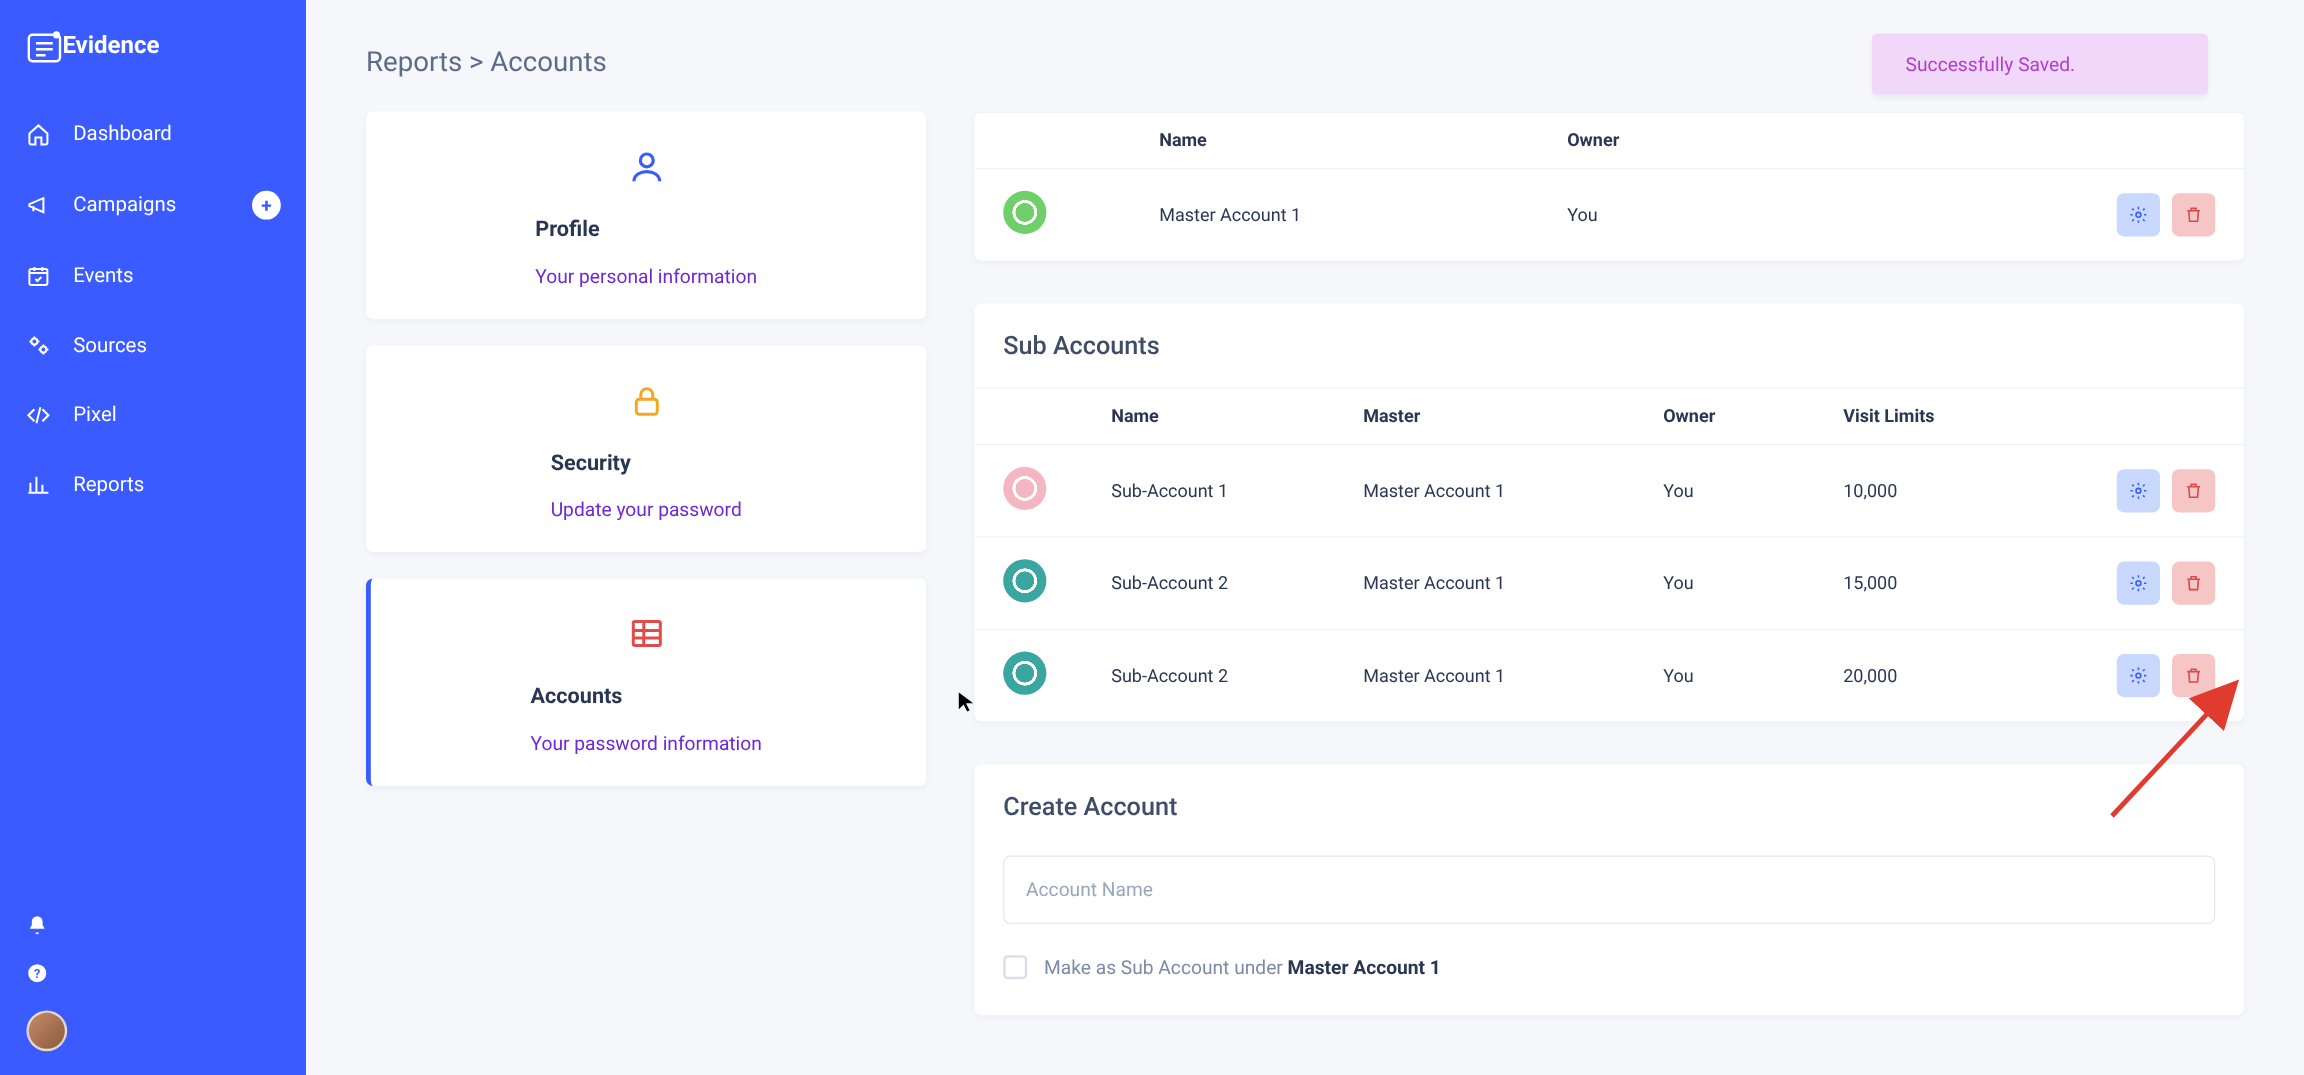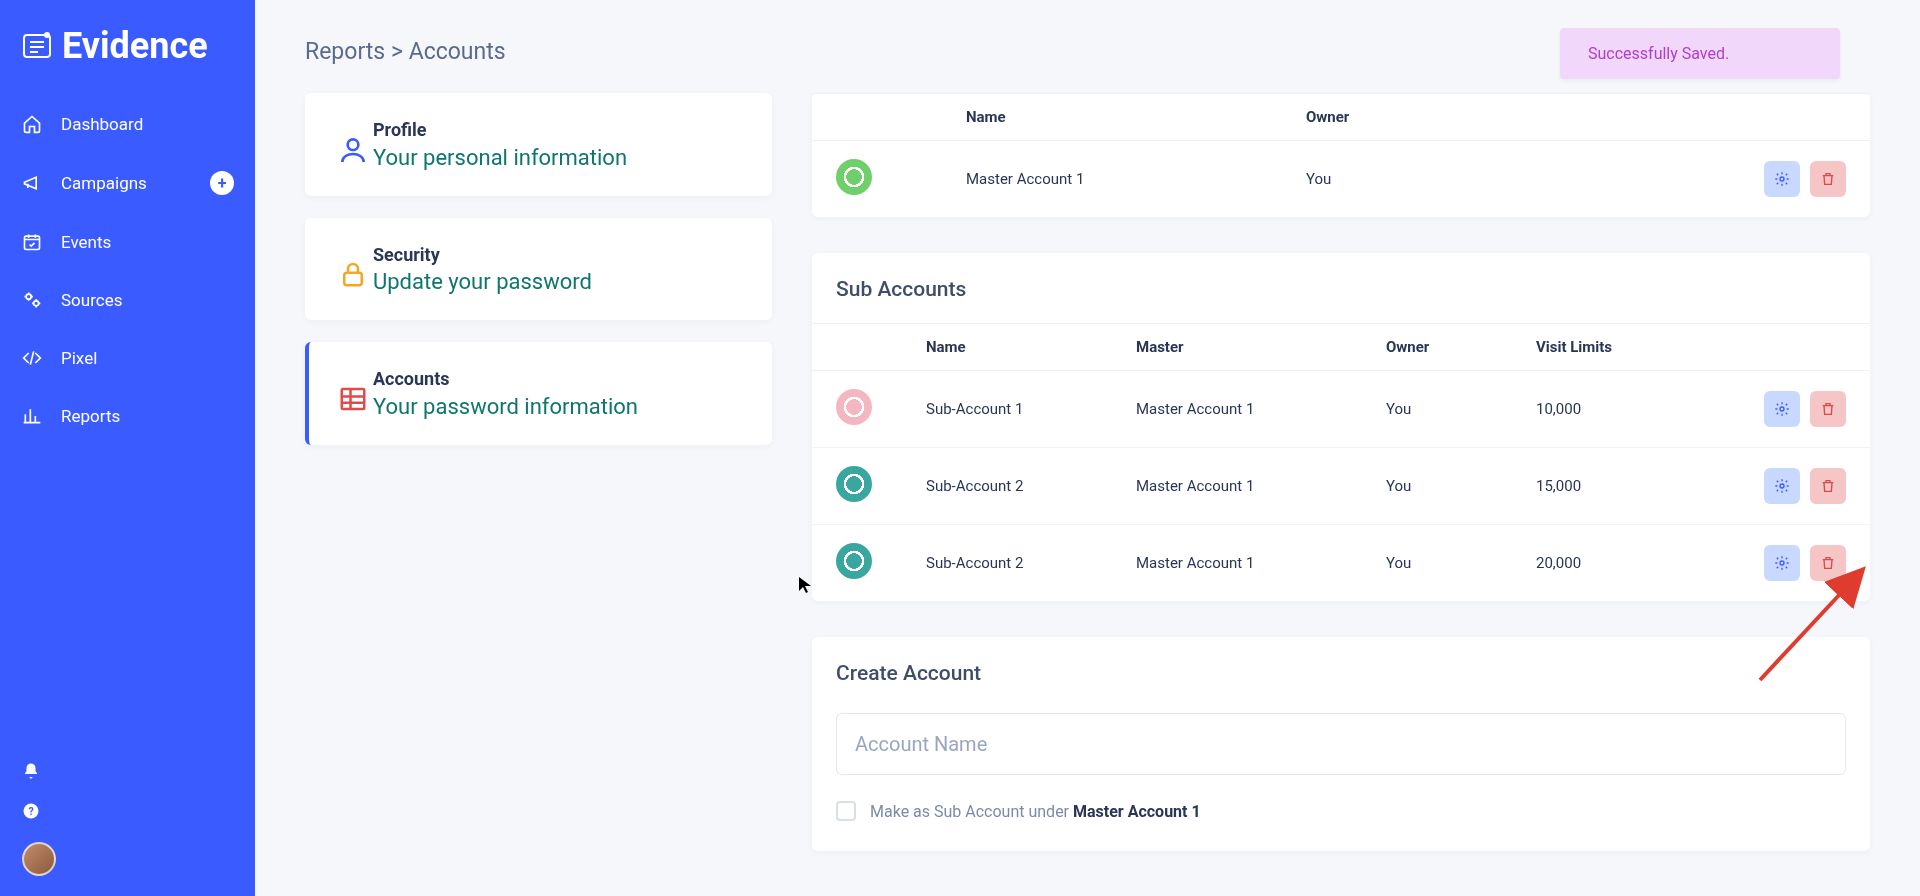--- a/index.html
+++ b/index.html
@@ -1,37 +1,37 @@
 <!DOCTYPE html>
 <html><head>
 <meta charset="utf-8">
 <style>
   *{box-sizing:border-box;margin:0;padding:0;font-family:-apple-system,BlinkMacSystemFont,"Segoe UI",Roboto,Helvetica,Arial,sans-serif;}
   body{background:#f5f7fb;color:#333;width:1920px;height:896px;overflow:hidden;position:relative;}
   
   .sidebar{position:fixed;left:0;top:0;width:255px;height:100%;background:#3a5bff;color:#fff;display:flex;flex-direction:column;}
-  .brand{display:flex;align-items:center;gap:10px;padding:25px 22px 30px 22px;color:#fff;font-weight:700;font-size:36px;}
+  .brand{display:flex;align-items:flex-start;padding:25px 22px 30px 22px;color:#fff;font-weight:700;font-size:20px;}
   .brand svg{flex:0 0 auto;}
   .nav{display:flex;flex-direction:column;gap:4px;padding:0 0 0 0;}
   .nav-item{display:flex;align-items:center;gap:18px;padding:16px 21px;font-size:17px;color:#fff;cursor:pointer;}
   .nav-item .icon{width:22px;height:22px;display:flex;align-items:center;justify-content:center;}
   .nav-item .plus-badge{margin-left:auto;background:#fff;color:#3a5bff;width:24px;height:24px;border-radius:12px;display:flex;align-items:center;justify-content:center;font-weight:700;font-size:16px;}
   .sidebar-bottom{margin-top:auto;padding:10px 22px 20px 22px;display:flex;flex-direction:column;gap:18px;align-items:flex-start;}
   .avatar{width:34px;height:34px;border-radius:50%;background:linear-gradient(135deg,#c48b6a,#8a5a3d);border:2px solid rgba(255,255,255,.7);}
   
   .main{margin-left:255px;padding:0 50px 40px 50px;}
   .breadcrumb{padding:38px 0 28px 0;font-size:23px;color:#5c6b8a;}
   .content{display:flex;gap:40px;align-items:flex-start;}
   .settings-col{width:540px;display:flex;flex-direction:column;gap:22px;}
   .card{background:#fff;border-radius:6px;box-shadow:0 2px 6px rgba(20,30,60,.04);}
-  .settings-card{display:flex;align-items:flex-end;padding:26px 28px;cursor:pointer;}
+  .settings-card{display:flex;align-items:center;gap:22px;padding:26px 28px;cursor:pointer;flex-direction:column;}
   .settings-card.active{border-left:4px solid #3a5bff;padding-left:24px;}
   .settings-card .sicon{width:40px;height:40px;display:flex;align-items:center;justify-content:center;}
   .settings-card .stitle{font-size:18px;font-weight:700;color:#2a3654;line-height:1.2;}
-  .settings-card .ssub{font-size:22px;color:#0f766e;margin-top:4px;}
+  .settings-card .ssub{font-size:16px;color:#6d28d9;margin-top:18px;}
   .accounts-col{flex:1;display:flex;flex-direction:column;gap:36px;}
   .panel{background:#fff;border-radius:6px;box-shadow:0 2px 6px rgba(20,30,60,.04);}
   .panel-title{font-size:21px;color:#3f4d68;padding:24px 24px 22px 24px;font-weight:500;}
   .tbl-head{display:flex;padding:14px 24px;border-top:1px solid #eef1f6;border-bottom:1px solid #eef1f6;font-size:15px;font-weight:700;color:#2a3654;}
   .m-col-icon{width:130px;}
   .m-col-name{flex:1;}
   .m-col-owner{width:420px;}
   .m-col-actions{width:120px;}
   .tbl-row{display:flex;align-items:center;padding:18px 24px;border-bottom:1px solid #f1f3f8;font-size:15px;color:#2a3654;}
   .tbl-row:last-child{border-bottom:none;}
@@ -40,21 +40,21 @@
   .s-col-name{width:210px;}
   .s-col-master{width:250px;}
   .s-col-owner{width:150px;}
   .s-col-limits{width:190px;}
   .s-col-actions{margin-left:auto;display:flex;gap:10px;justify-content:flex-end;width:120px;}
   .row-actions{margin-left:auto;display:flex;gap:10px;width:120px;justify-content:flex-end;}
   .iconbtn{width:36px;height:36px;border-radius:6px;display:flex;align-items:center;justify-content:center;cursor:pointer;}
   .iconbtn.cfg{background:#c8d8ff;}
   .iconbtn.del{background:#f6c5c5;}
   .create-body{padding:0 24px 30px 24px;}
-  .input{width:100%;border:1px solid #e2e7f0;border-radius:6px;padding:18px 18px;font-size:20px;color:#2a3654;margin-top:6px;}
+  .input{width:100%;border:1px solid #e2e7f0;border-radius:6px;padding:18px 18px;font-size:16px;color:#2a3654;margin-top:6px;}
   .input::placeholder{color:#9aa6bd;}
   .chk-row{display:flex;align-items:center;gap:14px;margin-top:26px;color:#7d8aa6;font-size:16px;}
   .chk{width:20px;height:20px;border:2px solid #d8dfeb;border-radius:4px;background:#fff;cursor:pointer;}
   .chk-row b{color:#2a3654;font-weight:700;}
   
   .toast{position:absolute;top:28px;right:80px;background:#f1d8fb;color:#b23ccf;padding:16px 28px;border-radius:4px;font-size:16px;min-width:280px;box-shadow:0 2px 4px rgba(0,0,0,.05);}
   
   .arrow{position:absolute;pointer-events:none;}
   
   .cursor{position:absolute;left:798px;top:576px;pointer-events:none;}

